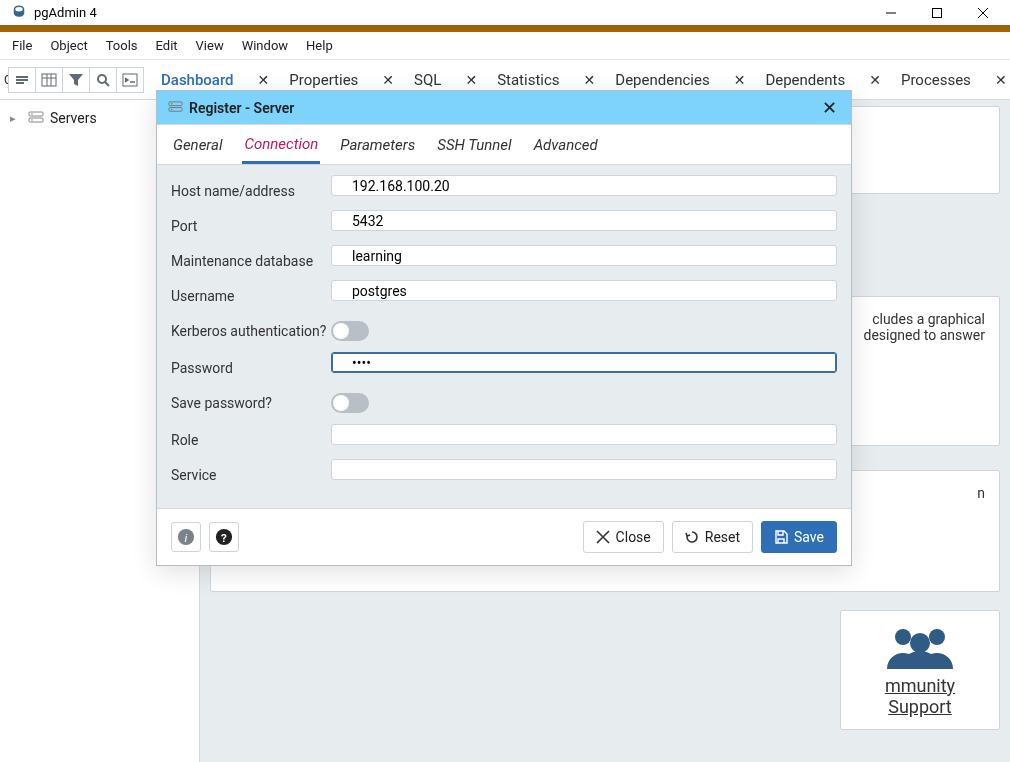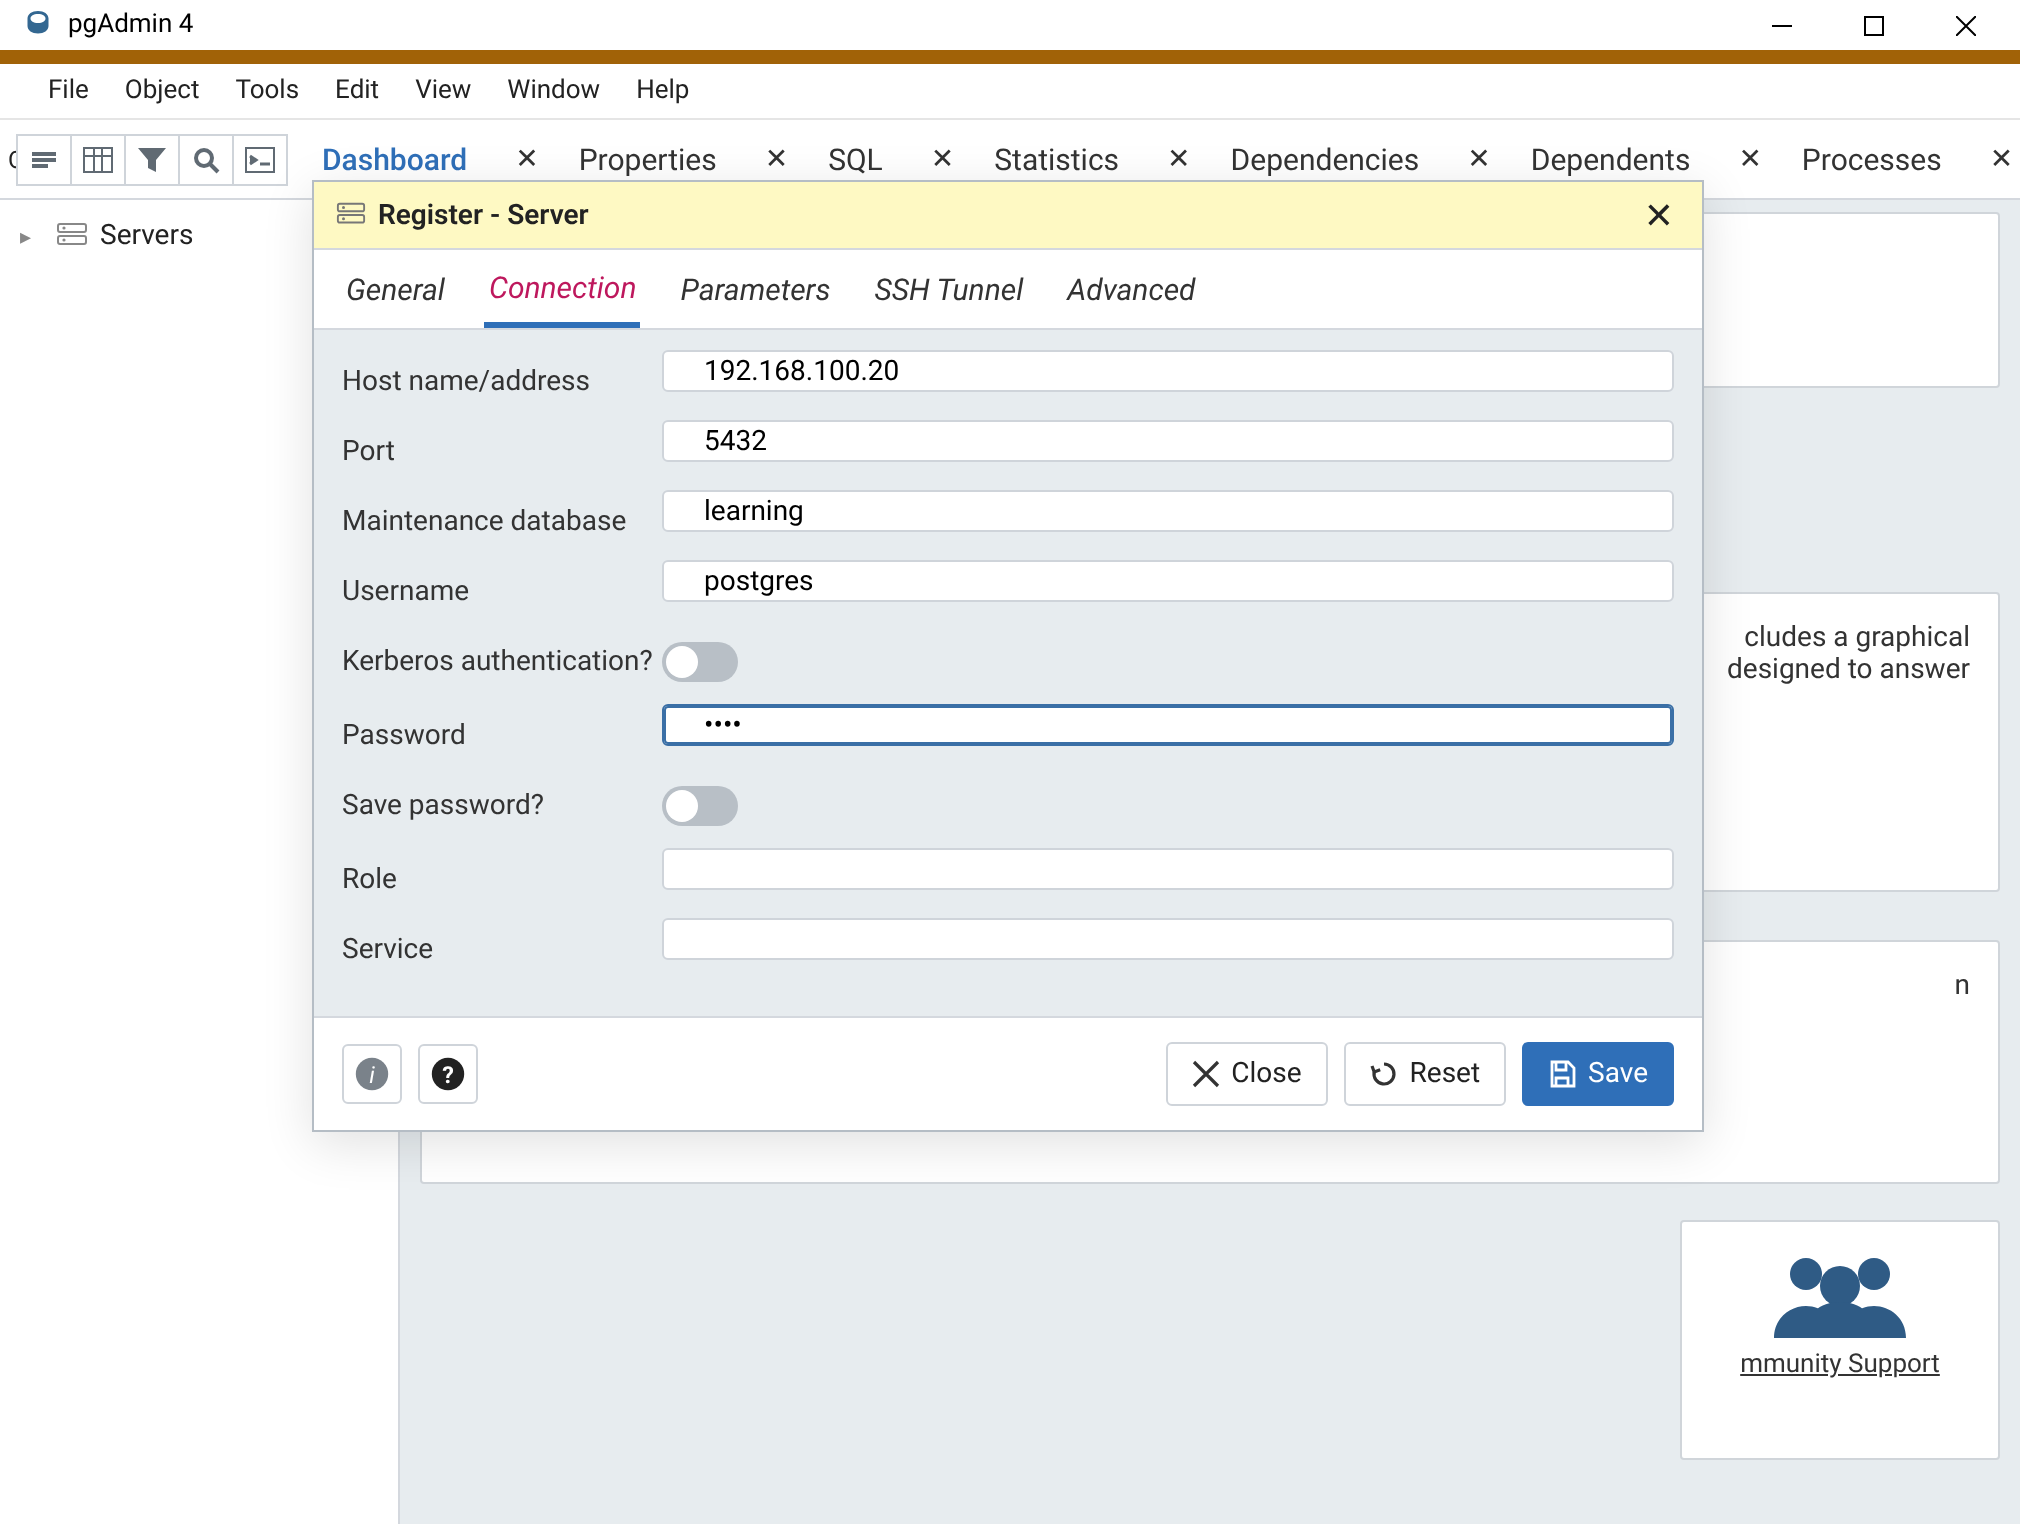--- a/index.html
+++ b/index.html
@@ -7,21 +7,21 @@
 
 
 .titlebar { height: 32px; display: flex; align-items: center; padding: 0 4px; border-bottom: 7px solid #a16207; }
 .app-icon { width: 18px; height: 18px; margin: 0 6px; display: flex; align-items: center; justify-content: center; }
 .app-title { flex: 1; font-size: 13px; color: #000; }
 .win-controls { display: flex; }
 .win-btn { width: 46px; height: 32px; display: flex; align-items: center; justify-content: center; }
 .win-btn svg { width: 10px; height: 10px; }
 
 
-.menubar { height: 28px; display: flex; align-items: center; padding: 0 16px; border-bottom: 1px solid #e5e5e5; gap: 2px; }
+.menubar { height: 28px; display: flex; align-items: center; padding: 0 4px; border-bottom: 1px solid #e5e5e5; gap: 2px; }
 .menuitem { padding: 4px 8px; font-size: 13px; }
 
 
 .tabrow { height: 40px; display: flex; align-items: center; border-bottom: 1px solid #d4d8de; padding-left: 4px; }
 .obj-label { font-size: 12px; color: #222; padding-right: 4px; width: 44px; overflow: hidden; white-space: nowrap; }
 .toolbtns { display: flex; margin-right: 6px; }
 .tb { width: 28px; height: 26px; border: 1px solid #cfd4da; margin-right: -1px; display: flex; align-items: center; justify-content: center; background: #fff; }
 .tb svg { width: 16px; height: 16px; fill: #606a73; }
 
 .tabs { display: flex; align-items: center; gap: 12px; margin-left: 10px; flex: 1; }
@@ -36,25 +36,25 @@
 .tree-row { display: flex; align-items: center; gap: 6px; padding: 2px 6px; font-size: 14px; }
 .tree-arrow { width: 12px; color: #888; font-size: 11px; }
 
 .content { flex: 1; background: #e7ecef; position: relative; overflow: hidden; }
 .bg-card { position: absolute; right: 10px; background: #fff; border: 1px solid #d0d5da; border-radius: 2px; padding: 14px; font-size: 14px; color: #333; }
 .bg1 { top: 6px; width: 790px; height: 88px; }
 .bg2 { top: 196px; width: 790px; height: 150px; }
 .bg3 { top: 370px; width: 790px; height: 122px; }
 .bg4 { top: 510px; width: 160px; height: 120px; text-align: center; }
 .support-icon { display: flex; justify-content: center; margin-bottom: 6px; color: #2f5b85; }
-.support-link { text-decoration: underline; font-size: 13px; }
+.support-link { text-decoration: underline; font-size: 18px; }
 
 
 .dialog { position: absolute; left: 156px; top: 90px; width: 696px; background: #fff; border: 1px solid #b5bdc5; box-shadow: 0 6px 24px rgba(0,0,0,.12); }
-.dialog-header { height: 34px; display: flex; align-items: center; padding: 0 10px; border-bottom: 1px solid #d4d8de; background: #fef9c3; }
+.dialog-header { height: 34px; display: flex; align-items: center; padding: 0 10px; border-bottom: 1px solid #d4d8de; background: #7dd3fc; }
 .dialog-icon { width: 16px; height: 16px; margin-right: 6px; display:flex; align-items:center; justify-content:center; }
 .dialog-title { font-weight: 600; font-size: 14px; flex: 1; }
 .dialog-close { font-size: 18px; padding: 4px; }
 
 .dialog-tabs { display: flex; gap: 18px; padding: 0 14px; border-bottom: 1px solid #d4d8de; height: 40px; align-items: center; font-style: italic; }
 .dtab { font-size: 15px; color: #333; padding: 9px 2px 8px; }
 .dtab.active { color: #be185d; border-bottom: 3px solid #2f6fb8; margin-bottom:-1px; }
 
 .dialog-body { padding: 10px 14px 14px; background: #e7ecef; }
 .form-row { display: flex; align-items: flex-start; margin-bottom: 11px; }

